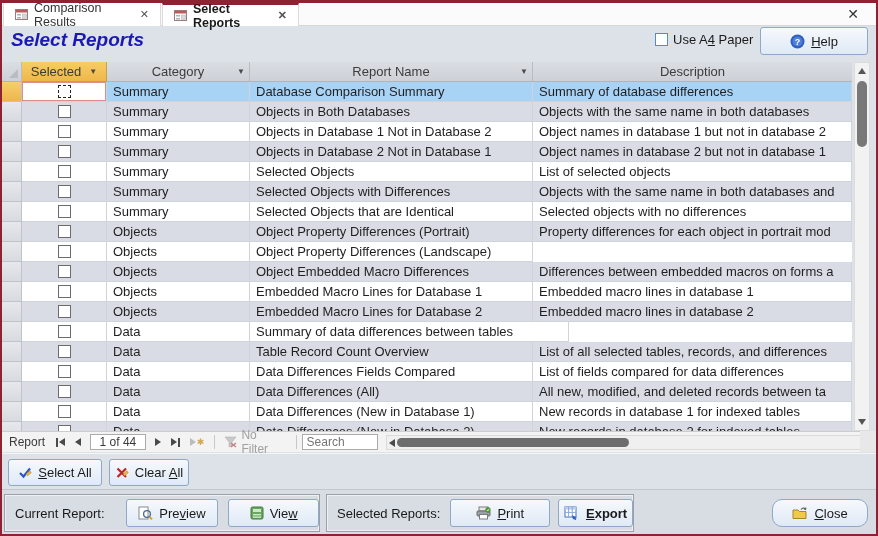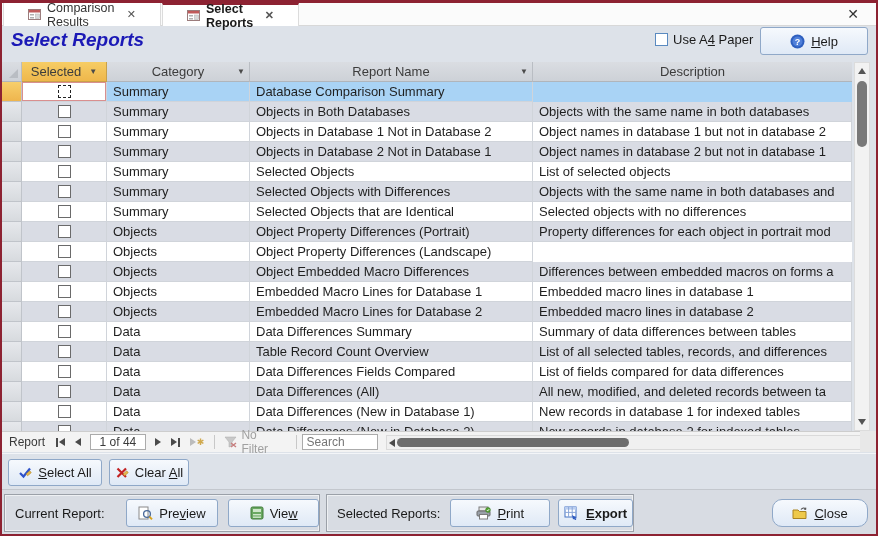--- a/index.html
+++ b/index.html
@@ -2,21 +2,21 @@
 <html><head>
 <meta charset="utf-8">
 <style>
   * { margin:0; padding:0; box-sizing:border-box; }
   body { font-family:"Liberation Sans", sans-serif; background:#fff; }
   .window { position:relative; width:878px; height:536px; background:#8d2232; overflow:hidden; }
   .inner { position:absolute; left:2px; top:3px; width:874px; height:531px; background:#dde2e9; overflow:hidden; }
 
   
   .tabbar { position:absolute; left:0; top:0; width:100%; height:23px; background:#fbfbfb; border-bottom:1px solid #d8d8d8; }
-  .tab { position:absolute; top:0; height:23px; background:#fff; border-right:1px solid #dcdcdc; border-left:1px solid #dcdcdc; display:flex; align-items:center; gap:6px; padding:0 24px; font-size:12.5px; color:#333; cursor:default; }
+  .tab { position:absolute; top:0; height:23px; background:#fff; border-right:1px solid #dcdcdc; border-left:1px solid #dcdcdc; display:flex; align-items:center; gap:6px; padding:0 11px; font-size:12.5px; color:#333; cursor:default; }
   .tab.active { border-top:2px solid #8d2232; font-weight:bold; color:#1a1a1a; }
   .tab .tabclose { font-size:11px; color:#555; margin-left:4px; }
   .win-close { position:absolute; right:14px; top:2px; font-size:14px; color:#333; width:18px; height:18px; text-align:center; line-height:18px; }
 
   
   .page-title { position:absolute; left:9px; top:26px; font-size:19px; font-weight:bold; font-style:italic; color:#1b19b6; }
   .a4-wrap { position:absolute; left:653px; top:29px; display:flex; align-items:center; gap:5px; font-size:13px; color:#1a1a1a; }
   .cb { width:13px; height:13px; background:#fff; border:1px solid #5a8ac0; }
   .btn { display:flex; align-items:center; justify-content:center; gap:6px; font-size:13px; color:#1a1a1a; background:linear-gradient(#f6f9fd,#dfe9f6); border:1px solid #8fa8c8; border-radius:3px; cursor:default; }
   .help-btn { position:absolute; left:758px; top:24px; width:108px; height:28px; }
@@ -161,20 +161,21 @@
         </div>
       </div>
       <div class="grid-rows">
           <div class="grid-row selected current">
             <div class="gcell rowsel"></div>
             <div class="gcell center w-sel curcell">
               <span class="rowcb focus"></span>
             </div>
             <div class="gcell w-cat">Summary</div>
             <div class="gcell w-rep">Database Comparison Summary</div>
+            <div class="gcell w-desc">Summary of database differences</div>
           </div>
           <div class="grid-row alt">
             <div class="gcell rowsel"></div>
             <div class="gcell center w-sel">
               <span class="rowcb"></span>
             </div>
             <div class="gcell w-cat">Summary</div>
             <div class="gcell w-rep">Objects in Both Databases</div>
             <div class="gcell w-desc">Objects with the same name in both databases</div>
           </div>
@@ -266,21 +267,20 @@
             <div class="gcell w-cat">Objects</div>
             <div class="gcell w-rep">Embedded Macro Lines for Database 2</div>
             <div class="gcell w-desc">Embedded macro lines in database 2</div>
           </div>
           <div class="grid-row">
             <div class="gcell rowsel"></div>
             <div class="gcell center w-sel">
               <span class="rowcb"></span>
             </div>
             <div class="gcell w-cat">Data</div>
-            <div class="gcell w-rep">Data Differences Summary</div>
             <div class="gcell w-desc">Summary of data differences between tables</div>
           </div>
           <div class="grid-row alt">
             <div class="gcell rowsel"></div>
             <div class="gcell center w-sel">
               <span class="rowcb"></span>
             </div>
             <div class="gcell w-cat">Data</div>
             <div class="gcell w-rep">Table Record Count Overview</div>
             <div class="gcell w-desc">List of all selected tables, records, and differences</div>

